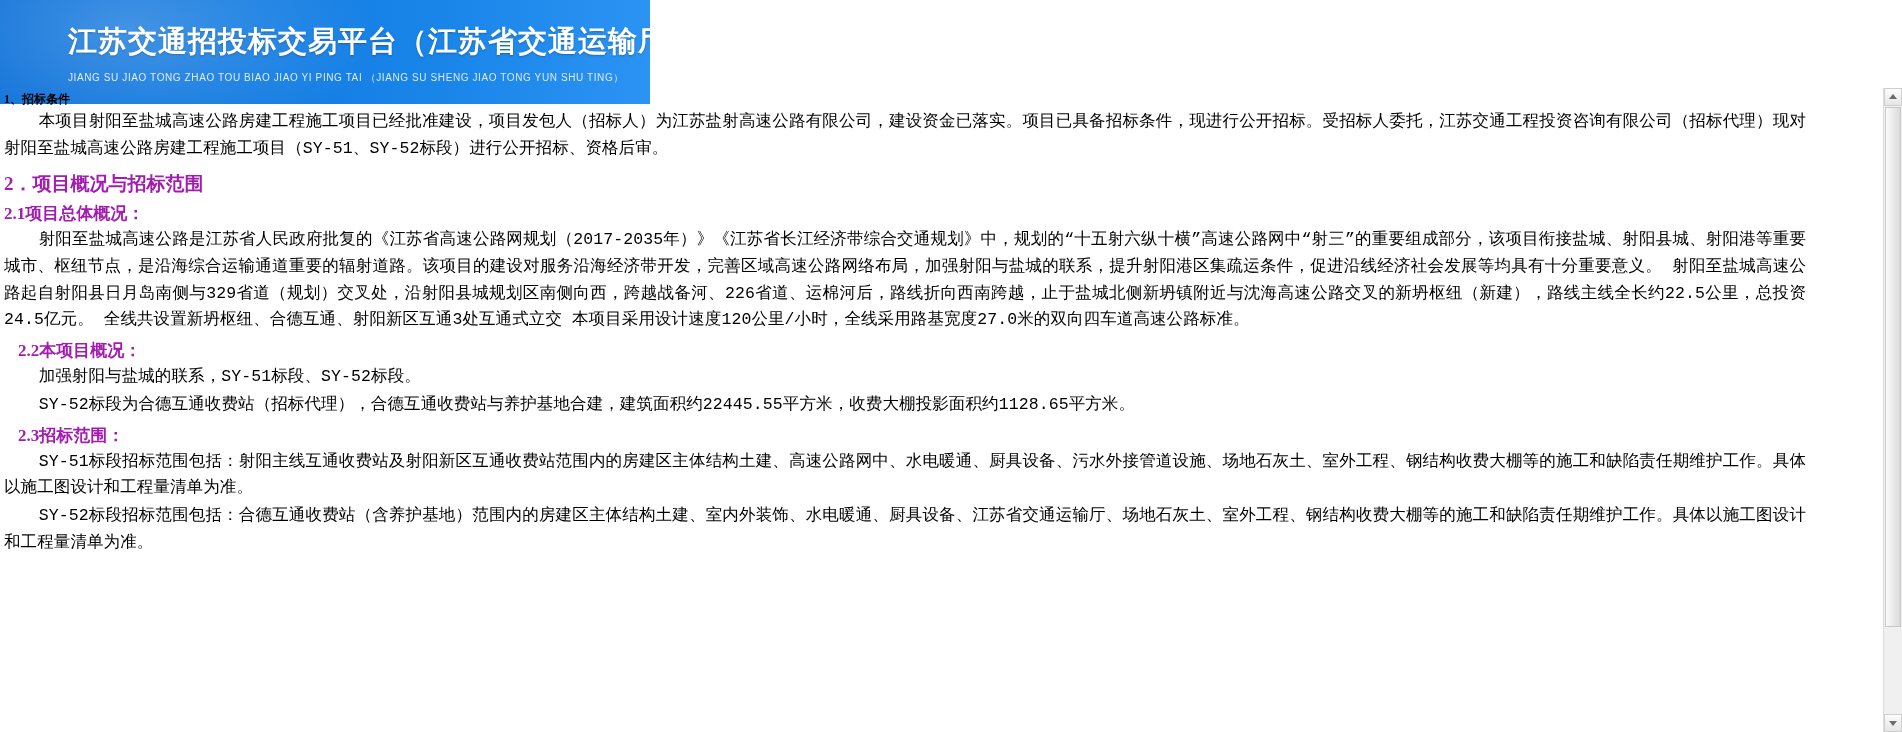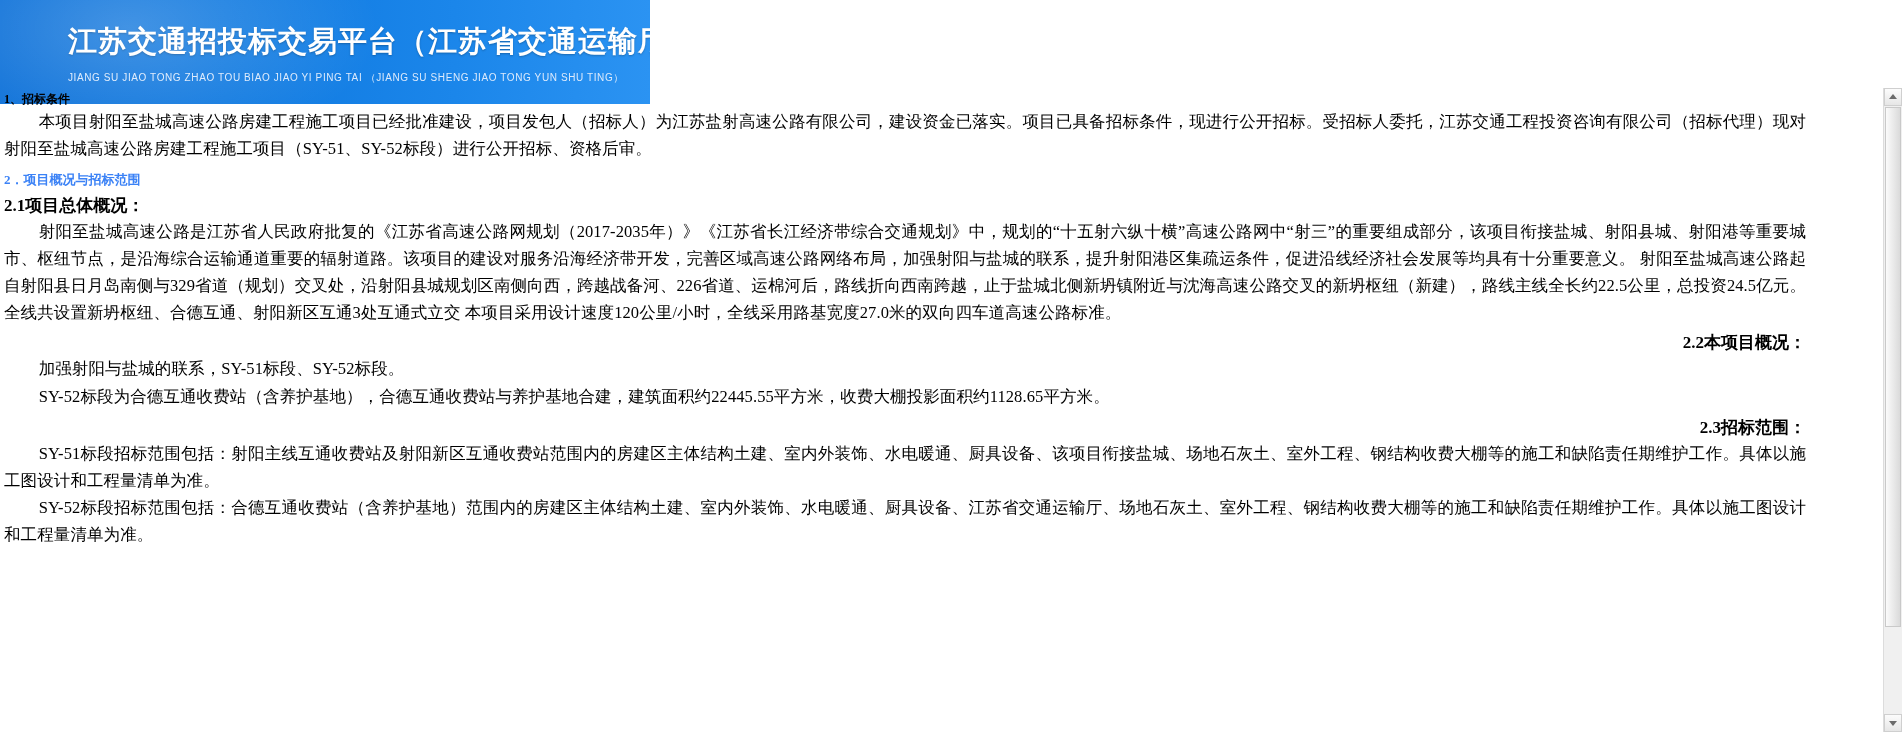--- a/index.html
+++ b/index.html
@@ -78,45 +78,45 @@
   }
   .h-num {
     font-size: 12px;
     font-weight: bold;
     color: #000;
     margin: 0 0 2px 0;
     line-height: 1.25;
     font-family: "Liberation Serif", serif;
   }
   .h2 {
-    font-size: 13px;
-    font-weight: bold;
-    color: #3b82f6;
+    font-size: 19px;
+    font-weight: bold;
+    color: #a21caf;
     margin: 10px 0 4px 0;
     line-height: 1.3;
   }
   .h3 {
     font-size: 17px;
     font-weight: bold;
-    color: #000000;
+    color: #a21caf;
     margin: 6px 0 2px 0;
     line-height: 1.3;
   }
   .h3.indent {
     padding-left: 14px;
-    text-align: right;
   }
   p.para {
     font-size: 16.5px;
     color: #000;
     line-height: 1.62;
     margin: 1px 0 1px 0;
     text-align: justify;
     text-justify: inter-ideograph;
     letter-spacing: 0.1px;
+    font-family: Liberation Mono, monospace;
   }
   p.para.ind {
     text-indent: 2.1em;
   }
   
   .scrollbar {
     position: absolute;
     right: 0;
     top: 88px;
     width: 18px;
@@ -180,24 +180,24 @@
       <div class="h-num">1、招标条件</div>
       <p class="para ind">本项目射阳至盐城高速公路房建工程施工项目已经批准建设，项目发包人（招标人）为江苏盐射高速公路有限公司，建设资金已落实。项目已具备招标条件，现进行公开招标。受招标人委托，江苏交通工程投资咨询有限公司（招标代理）现对射阳至盐城高速公路房建工程施工项目（SY-51、SY-52标段）进行公开招标、资格后审。</p>
 
       <div class="h2">2．项目概况与招标范围</div>
 
       <div class="h3">2.1项目总体概况：</div>
       <p class="para ind">射阳至盐城高速公路是江苏省人民政府批复的《江苏省高速公路网规划（2017-2035年）》《江苏省长江经济带综合交通规划》中，规划的“十五射六纵十横”高速公路网中“射三”的重要组成部分，该项目衔接盐城、射阳县城、射阳港等重要城市、枢纽节点，是沿海综合运输通道重要的辐射道路。该项目的建设对服务沿海经济带开发，完善区域高速公路网络布局，加强射阳与盐城的联系，提升射阳港区集疏运条件，促进沿线经济社会发展等均具有十分重要意义。 射阳至盐城高速公路起自射阳县日月岛南侧与329省道（规划）交叉处，沿射阳县城规划区南侧向西，跨越战备河、226省道、运棉河后，路线折向西南跨越，止于盐城北侧新坍镇附近与沈海高速公路交叉的新坍枢纽（新建），路线主线全长约22.5公里，总投资24.5亿元。 全线共设置新坍枢纽、合德互通、射阳新区互通3处互通式立交 本项目采用设计速度120公里/小时，全线采用路基宽度27.0米的双向四车道高速公路标准。</p>
 
       <div class="h3 indent">2.2本项目概况：</div>
       <p class="para ind">加强射阳与盐城的联系，SY-51标段、SY-52标段。</p>
-      <p class="para ind">SY-52标段为合德互通收费站（含养护基地），合德互通收费站与养护基地合建，建筑面积约22445.55平方米，收费大棚投影面积约1128.65平方米。</p>
+      <p class="para ind">SY-52标段为合德互通收费站（招标代理），合德互通收费站与养护基地合建，建筑面积约22445.55平方米，收费大棚投影面积约1128.65平方米。</p>
 
       <div class="h3 indent">2.3招标范围：</div>
-      <p class="para ind">SY-51标段招标范围包括：射阳主线互通收费站及射阳新区互通收费站范围内的房建区主体结构土建、室内外装饰、水电暖通、厨具设备、该项目衔接盐城、场地石灰土、室外工程、钢结构收费大棚等的施工和缺陷责任期维护工作。具体以施工图设计和工程量清单为准。</p>
+      <p class="para ind">SY-51标段招标范围包括：射阳主线互通收费站及射阳新区互通收费站范围内的房建区主体结构土建、高速公路网中、水电暖通、厨具设备、污水外接管道设施、场地石灰土、室外工程、钢结构收费大棚等的施工和缺陷责任期维护工作。具体以施工图设计和工程量清单为准。</p>
       <p class="para ind">SY-52标段招标范围包括：合德互通收费站（含养护基地）范围内的房建区主体结构土建、室内外装饰、水电暖通、厨具设备、江苏省交通运输厅、场地石灰土、室外工程、钢结构收费大棚等的施工和缺陷责任期维护工作。具体以施工图设计和工程量清单为准。</p>
 
     </div>
   </div>
 
   <div class="scrollbar">
     <div class="sb-btn up">
       <span class="sb-arrow"></span>
     </div>
     <div class="sb-thumb"></div>

